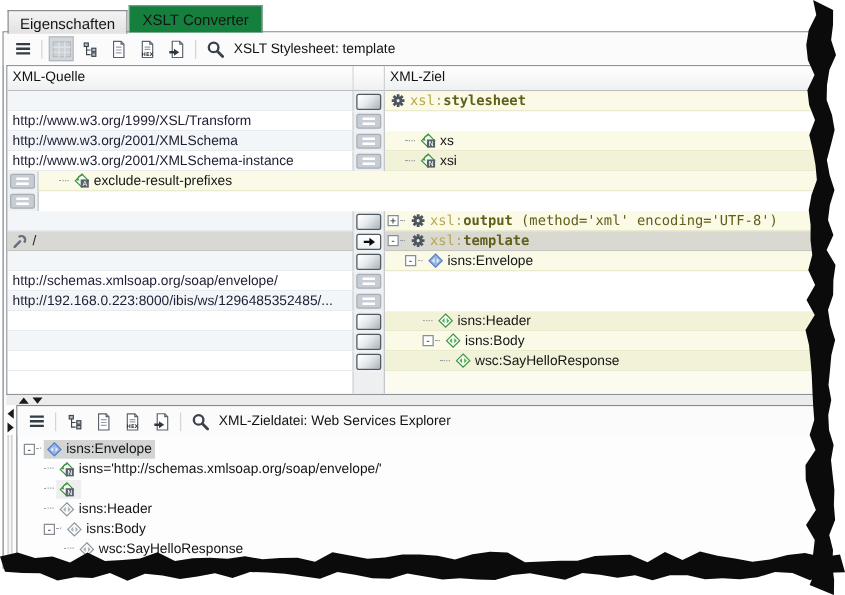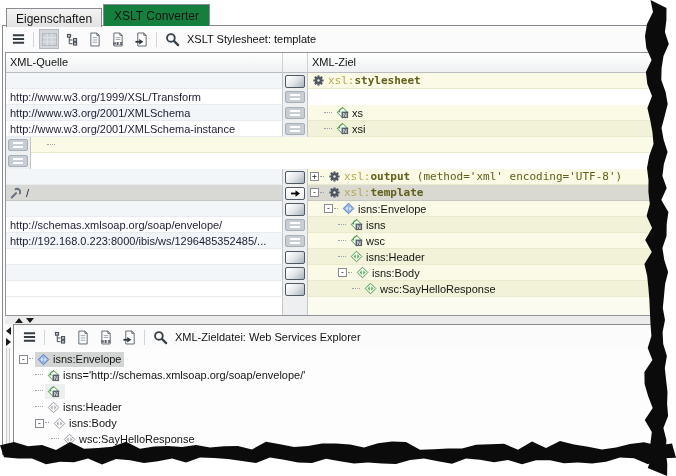--- a/index.html
+++ b/index.html
@@ -239,20 +239,32 @@
                 </span>
               </div>
             </div>
             <div class="crow">
               <div class="cgut">
                 <span class="gbtn g-mapped"></span>
               </div>
               <div class="cright">
                 <span class="ind" style="width: 14px;"></span>
                 <span class="conn"></span>
+                <span class="nbox">
+                  <span class="nicon">
+                    <svg width="13" height="13" viewBox="0 0 14 14">
+                      <path d="M7 1.3L12.7 7 7 12.7 1.3 7z" fill="#f3faf3" stroke="#3f923f"></path>
+                      <path d="M3.5 6.3Q3.5 2.6 7.2 2.6" fill="none" stroke="#3f923f"></path>
+                      <path d="M2.3 6.9l1.2-2 1.4 1.9z" fill="#3f923f"></path>
+                      <rect x="6" y="6" width="7" height="7" fill="#59616b"></rect>
+                      <text x="9.5" y="11.8" font-size="6" fill="#fff" text-anchor="middle" font-family="DejaVu Sans, sans-serif">A</text>
+                    </svg>
+                  </span>
+                  <span class="nlabel">exclude-result-prefixes</span>
+                </span>
               </div>
             </div>
             <div class="crow">
               <div class="cgut">
                 <span class="gbtn g-mapped"></span>
               </div>
             </div>
             <div class="crow">
               <div class="cleft">
                 <span class="ltext"></span>
@@ -338,59 +350,27 @@
                 </span>
               </div>
             </div>
             <div class="crow">
               <div class="cleft">
                 <span class="ltext">http://schemas.xmlsoap.org/soap/envelope/</span>
               </div>
               <div class="cgut">
                 <span class="gbtn g-mapped"></span>
               </div>
-              <div class="cright">
-                <span class="ind" style="width: 28px;"></span>
-                <span class="conn"></span>
-                <span class="nbox">
-                  <span class="nicon">
-                    <svg width="13" height="13" viewBox="0 0 14 14">
-                      <path d="M7 1.3L12.7 7 7 12.7 1.3 7z" fill="#f3faf3" stroke="#3f923f"></path>
-                      <path d="M3.5 6.3Q3.5 2.6 7.2 2.6" fill="none" stroke="#3f923f"></path>
-                      <path d="M2.3 6.9l1.2-2 1.4 1.9z" fill="#3f923f"></path>
-                      <rect x="6" y="6" width="7" height="7" fill="#59616b"></rect>
-                      <text x="9.5" y="11.8" font-size="6" fill="#fff" text-anchor="middle" font-family="DejaVu Sans, sans-serif">N</text>
-                    </svg>
-                  </span>
-                  <span class="nlabel">isns</span>
-                </span>
-              </div>
             </div>
             <div class="crow">
               <div class="cleft">
                 <span class="ltext">http://192.168.0.223:8000/ibis/ws/1296485352485/...</span>
               </div>
               <div class="cgut">
                 <span class="gbtn g-mapped"></span>
-              </div>
-              <div class="cright">
-                <span class="ind" style="width: 28px;"></span>
-                <span class="conn"></span>
-                <span class="nbox">
-                  <span class="nicon">
-                    <svg width="13" height="13" viewBox="0 0 14 14">
-                      <path d="M7 1.3L12.7 7 7 12.7 1.3 7z" fill="#f3faf3" stroke="#3f923f"></path>
-                      <path d="M3.5 6.3Q3.5 2.6 7.2 2.6" fill="none" stroke="#3f923f"></path>
-                      <path d="M2.3 6.9l1.2-2 1.4 1.9z" fill="#3f923f"></path>
-                      <rect x="6" y="6" width="7" height="7" fill="#59616b"></rect>
-                      <text x="9.5" y="11.8" font-size="6" fill="#fff" text-anchor="middle" font-family="DejaVu Sans, sans-serif">N</text>
-                    </svg>
-                  </span>
-                  <span class="nlabel">wsc</span>
-                </span>
               </div>
             </div>
             <div class="crow">
               <div class="cleft">
                 <span class="ltext"></span>
               </div>
               <div class="cgut">
                 <span class="gbtn g-blank"></span>
               </div>
               <div class="cright">

